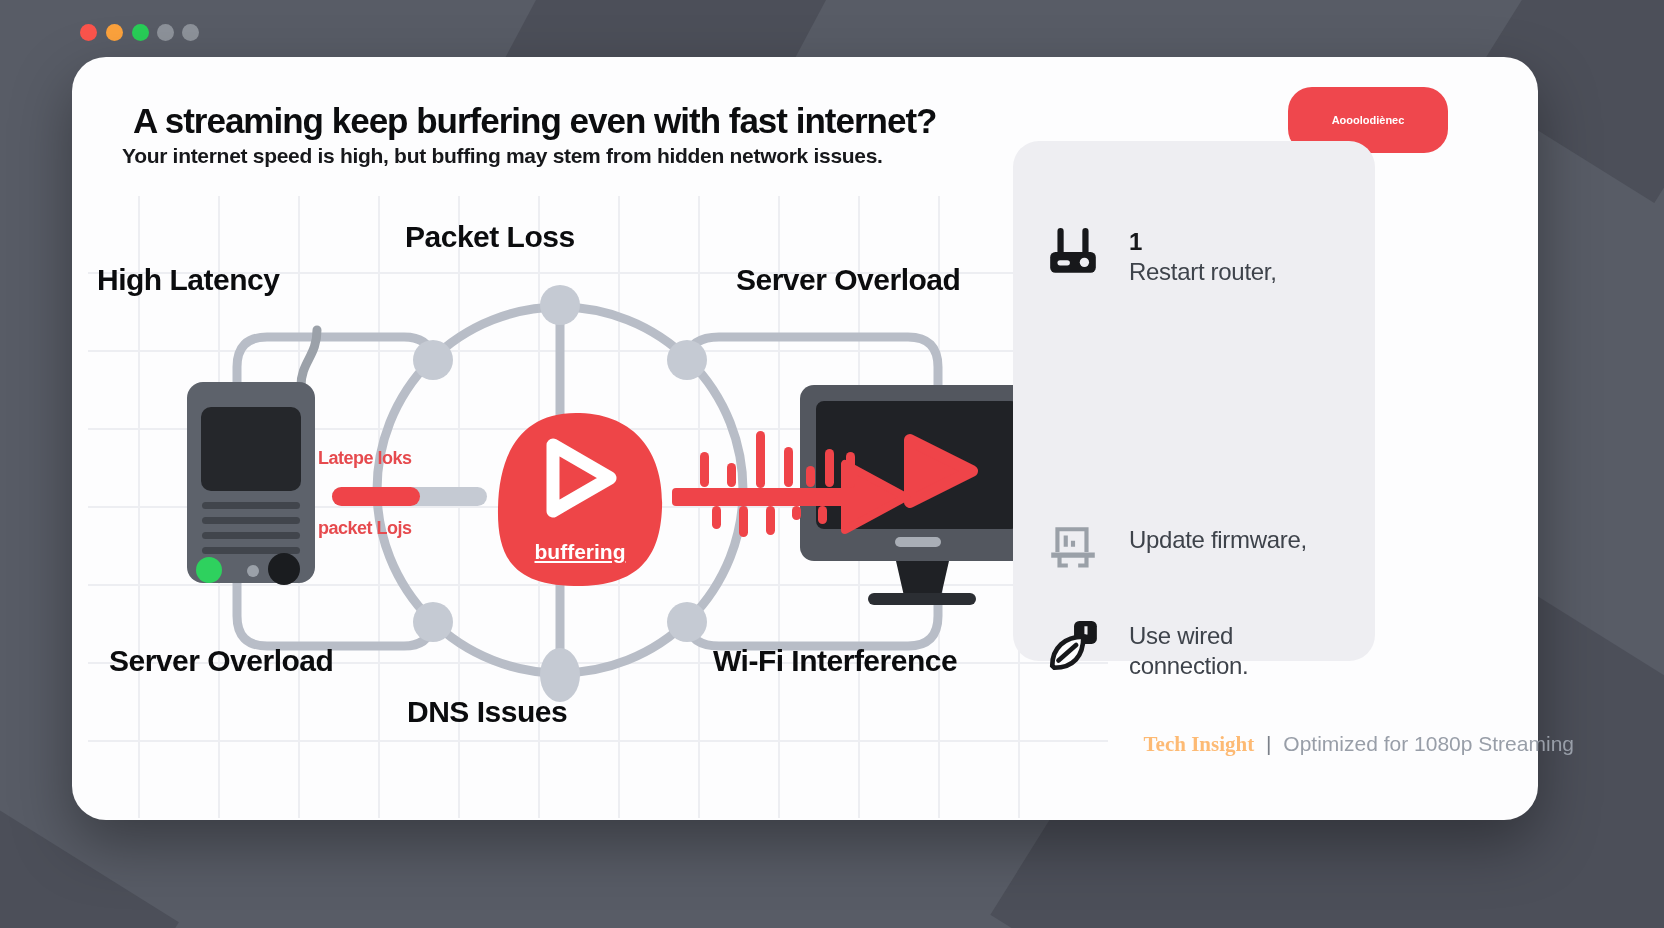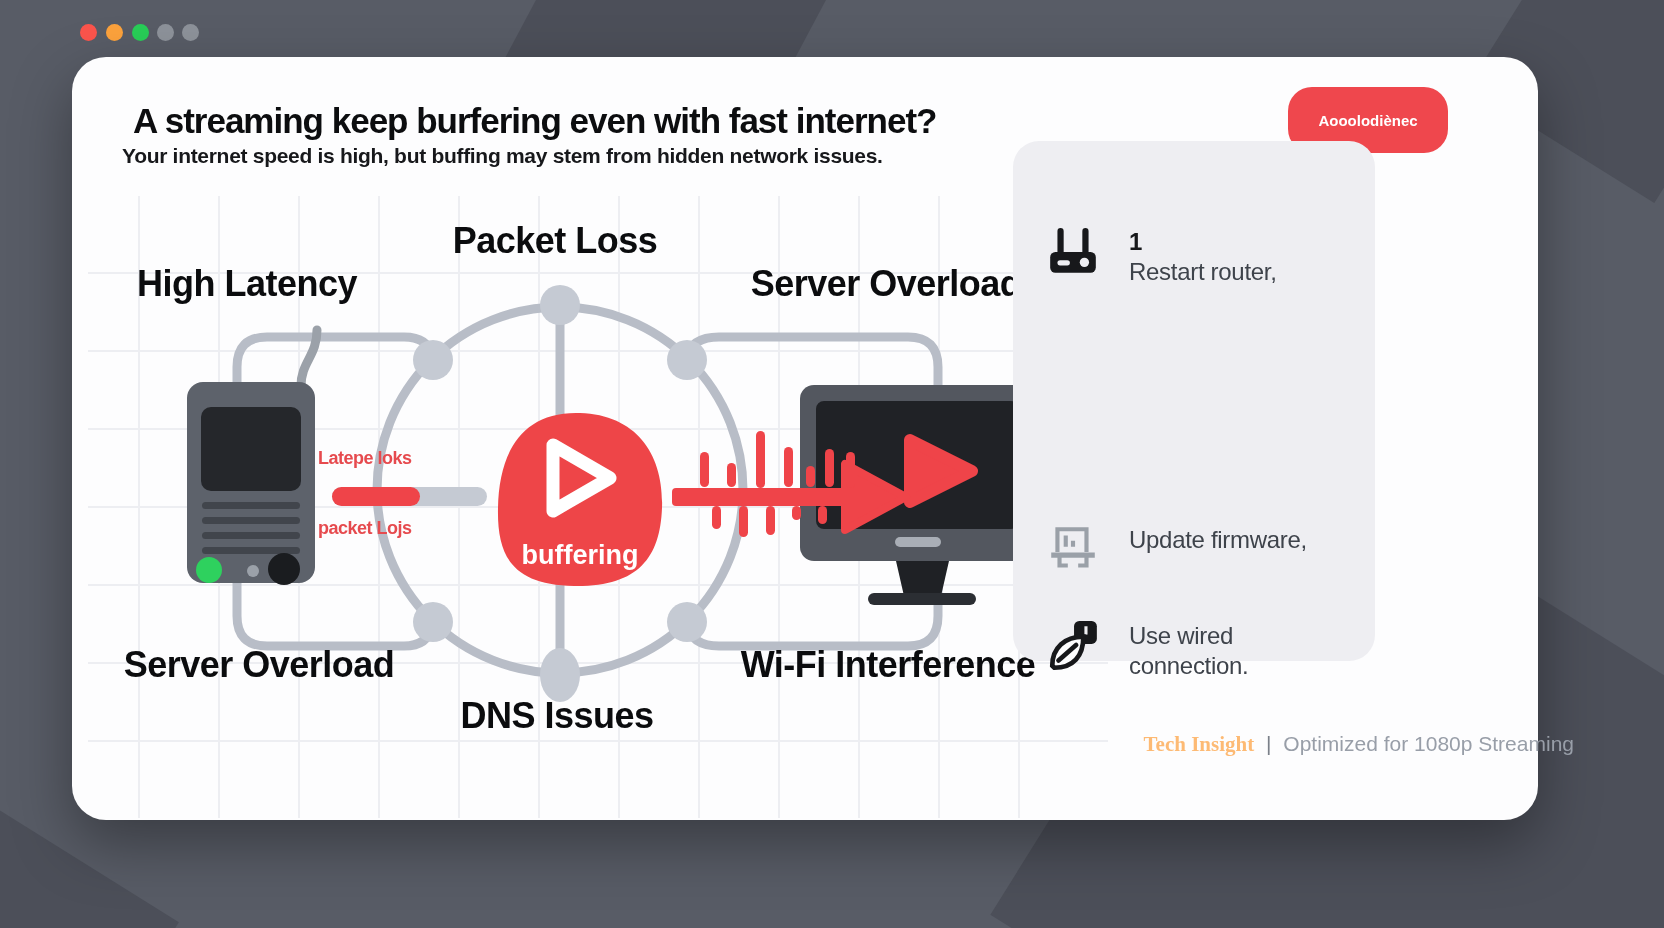--- a/index.html
+++ b/index.html
@@ -14,27 +14,27 @@
   .dot{position:absolute;top:24px;width:17px;height:17px;border-radius:50%;}
 
   #card{position:absolute;left:72px;top:57px;width:1466px;height:763px;background:#fdfdfe;border-radius:34px;box-shadow:0 24px 60px rgba(0,0,0,.35);}
   #grid{position:absolute;left:16px;top:139px;width:1020px;height:622px;
     background-image:
       repeating-linear-gradient(to right, transparent 0 78px, #edeef2 78px 80px),
       repeating-linear-gradient(to bottom, transparent 0 76px, #edeef2 76px 78px);
     background-position:-28px 0;}
   #page-title{position:absolute;left:50px;top:33px;font-size:35px;font-weight:800;letter-spacing:-1px;color:#0c0d0f;}
   #page-subtitle{position:absolute;left:50px;top:87px;font-size:21px;font-weight:700;letter-spacing:-.3px;color:#17181b;}
-  #action-btn{position:absolute;left:1216px;top:30px;width:160px;height:66px;border:none;border-radius:24px;background:#ef474d;color:#fff;font-family:inherit;font-size:15px;font-weight:700;cursor:pointer;}
+  #action-btn{position:absolute;left:1216px;top:30px;width:160px;height:66px;border:none;border-radius:24px;background:#ef474d;color:#fff;font-family:inherit;font-size:11px;font-weight:700;cursor:pointer;}
 
   #diagram-svg{position:absolute;left:0;top:0;pointer-events:none;}
 
-  .dlabel{position:absolute;font-size:36px;font-weight:800;letter-spacing:-.5px;color:#0b0c0e;text-align:center;}
+  .dlabel{position:absolute;font-size:30px;font-weight:800;letter-spacing:-.5px;color:#0b0c0e;text-align:left;}
   .rcap{position:absolute;width:180px;text-align:left;font-size:18px;font-weight:700;color:#e64a4e;letter-spacing:-.5px;}
-  #buffering-label{position:absolute;left:498px;top:540px;width:164px;text-align:center;font-size:27px;font-weight:800;color:#fff;}
+  #buffering-label{position:absolute;left:498px;top:540px;width:164px;text-align:center;font-size:21px;font-weight:800;color:#fff;text-decoration:underline;}
 
   #sidebar{position:absolute;left:1013px;top:141px;width:362px;height:520px;background:#eeeef2;border-radius:26px;}
   .sb-row{position:absolute;left:32px;display:flex;gap:28px;align-items:flex-start;}
   .sb-icon{width:56px;height:56px;flex:0 0 56px;}
   .sb-text{padding-top:2px;}
   .sb-heading{font-size:24px;line-height:30px;font-weight:700;color:#17181b;letter-spacing:-.3px;}
   .sb-line{font-size:24px;line-height:30px;font-weight:400;color:#3e434b;letter-spacing:-.3px;}
   .sb-line b{color:#17181b;}
 
   #footer{position:absolute;right:90px;top:732px;font-size:21px;color:#989ea8;white-space:nowrap;}

